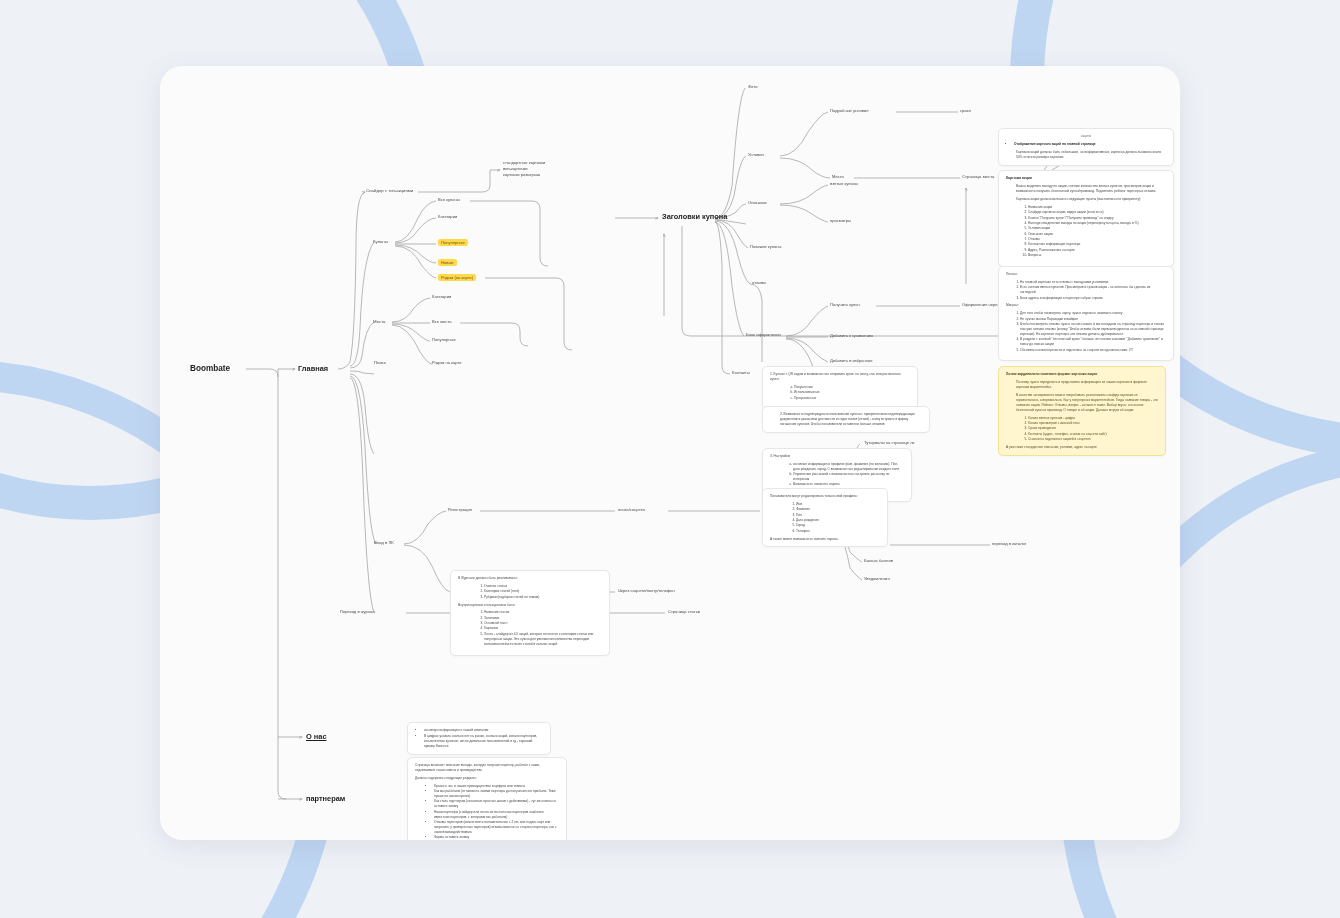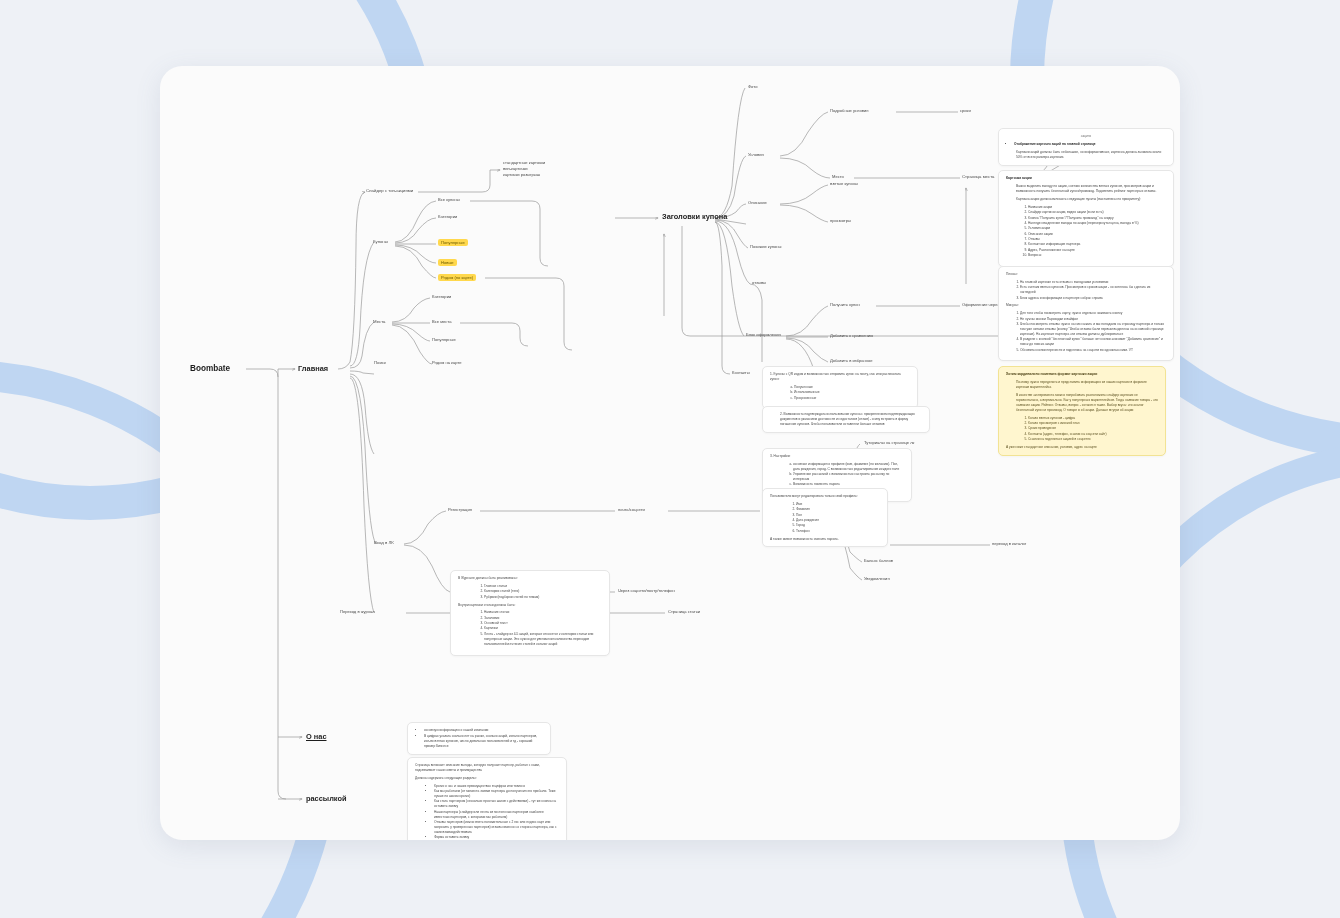--- a/index.html
+++ b/index.html
@@ -198,21 +198,21 @@
 
         <path d="M246,547 L320,547"></path>
         <path d="M432,547 L505,547"></path>
       </g>
     </svg>
 
     <div class="node n-root" style="left:30px; top:298px;">Boombate</div>
 
     <div class="node n-l1" style="left:138px; top:298px;">Главная</div>
     <div class="node n-l1" style="left:146px; top:666px;text-decoration:underline;">О нас</div>
-    <div class="node n-l1" style="left:146px; top:728px;">рассылкой</div>
+    <div class="node n-l1" style="left:146px; top:728px;">партнерам</div>
 
     <div class="node n-l2" style="left:206px; top:122px;">Слайдер с топ-акциями</div>
     <div class="node n-multi" style="left:343px; top:94px;">стандартные карточки
 вип-карточки
 карточки розыгрыш</div>
 
     <div class="node n-l2" style="left:213px; top:173px;">Купоны</div>
     <div class="node n-l3" style="left:278px; top:131px;">Все купоны</div>
     <div class="node n-l3" style="left:278px; top:148px;">Категории</div>
     <div class="node n-l3 hl" style="left:278px; top:173px;">Популярные</div>

